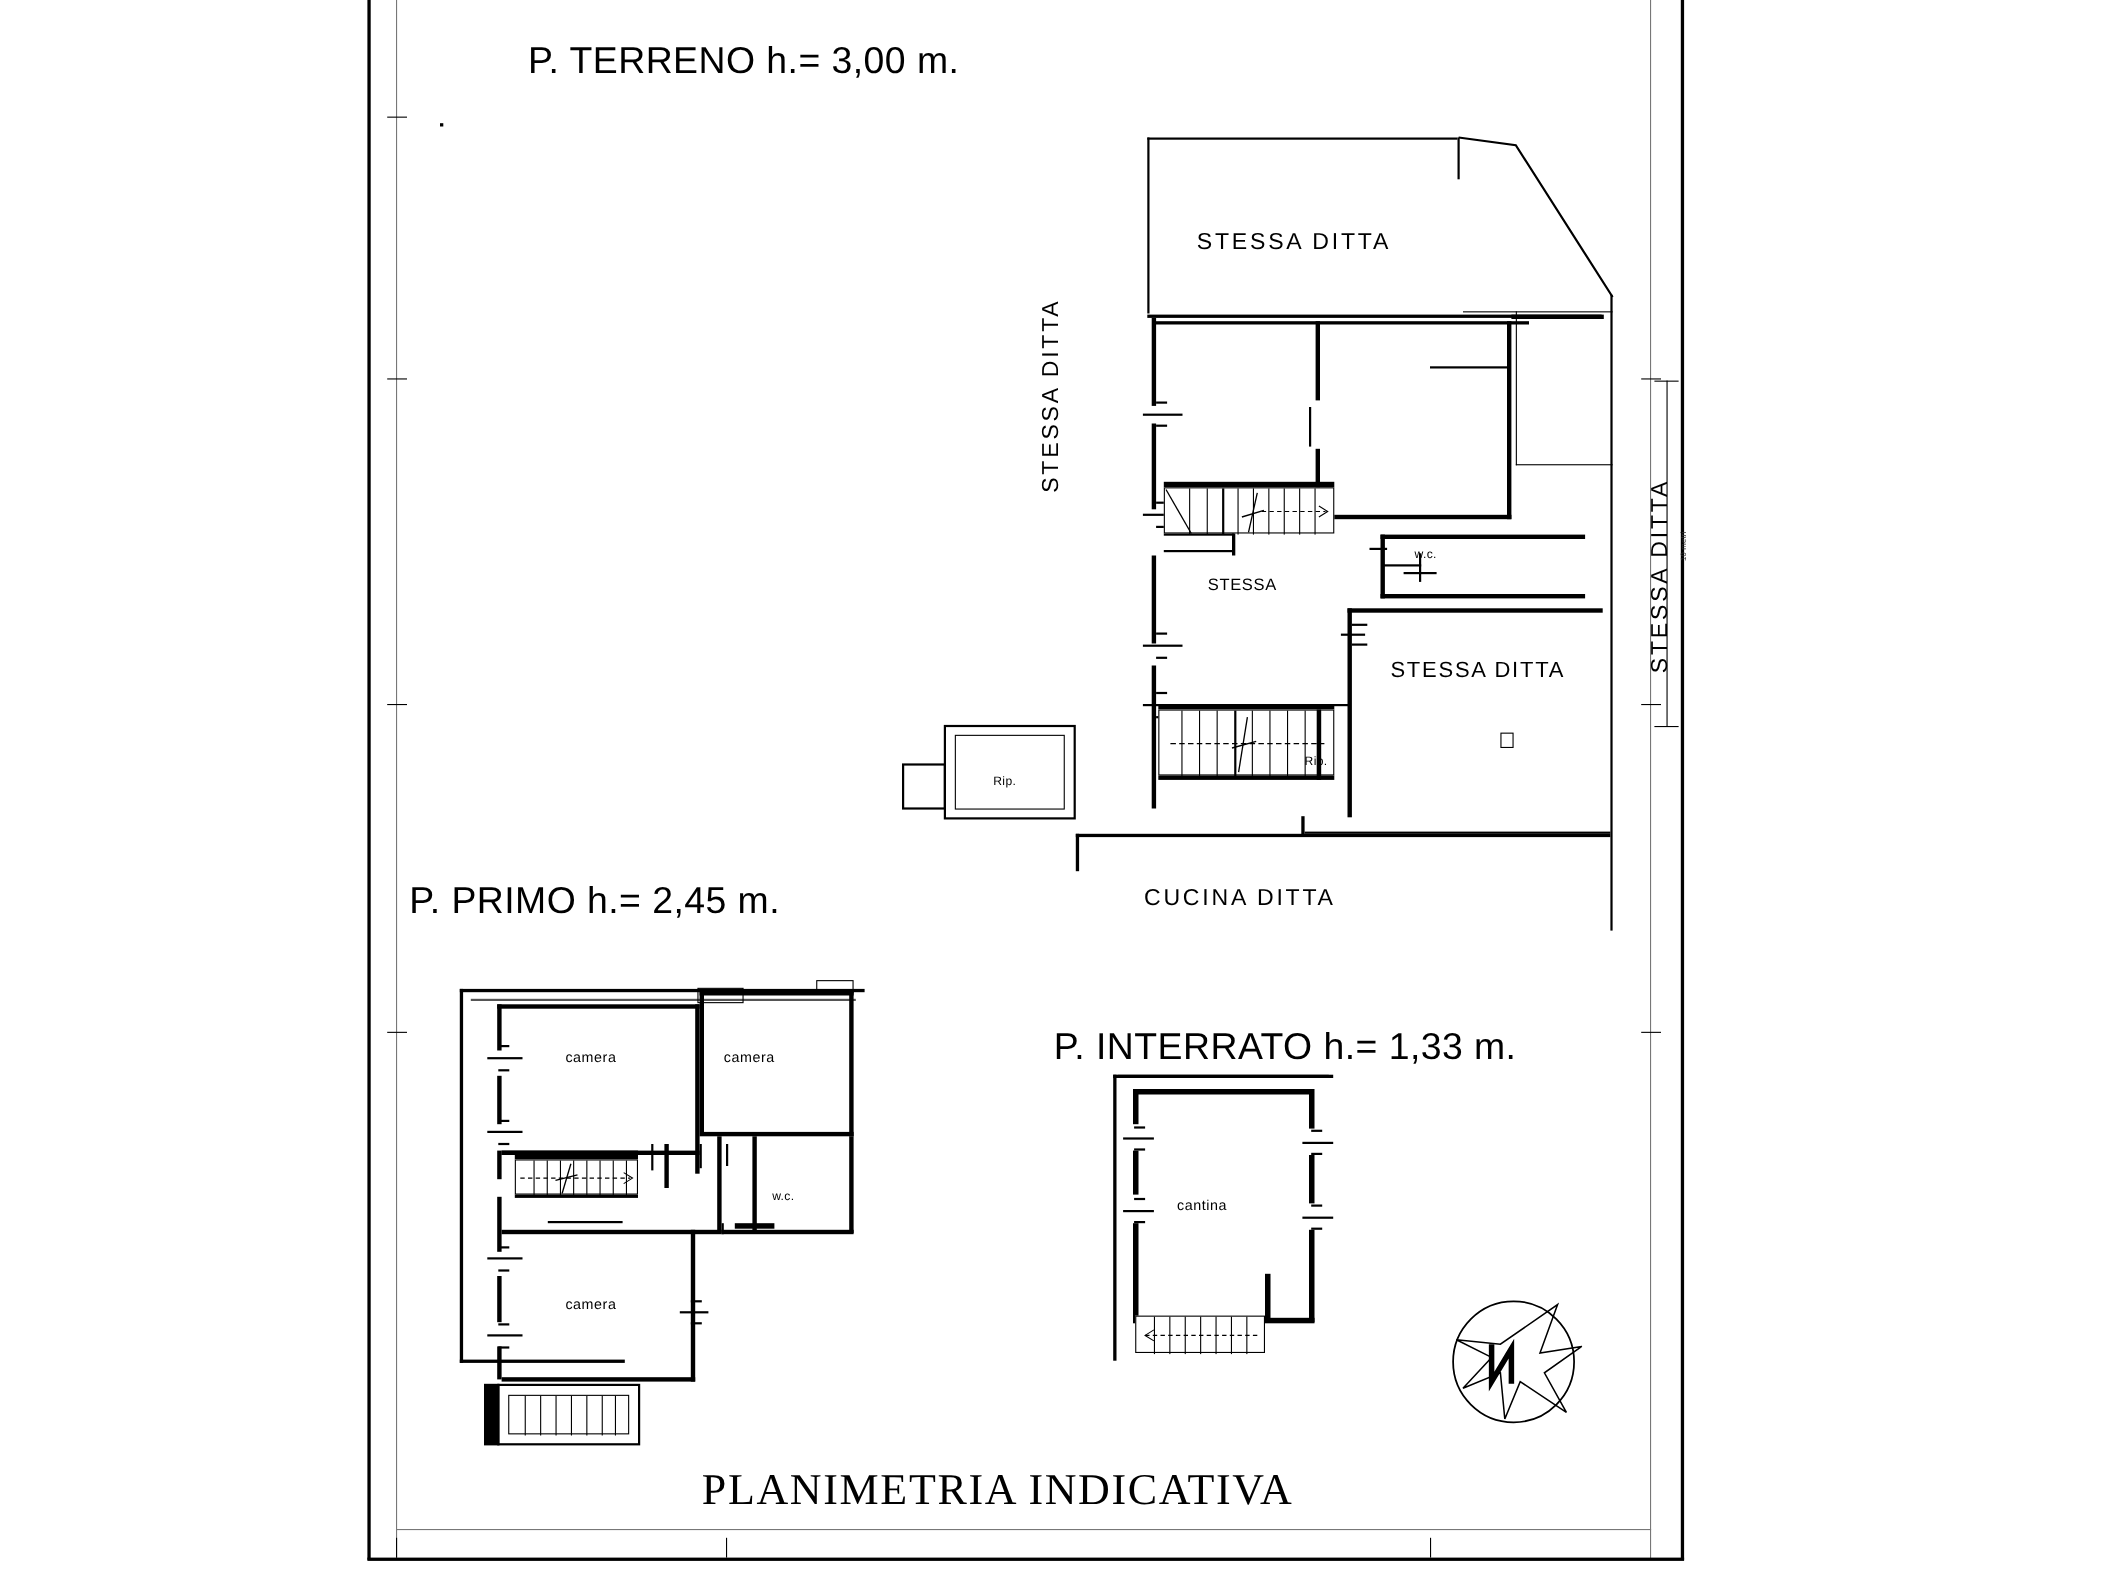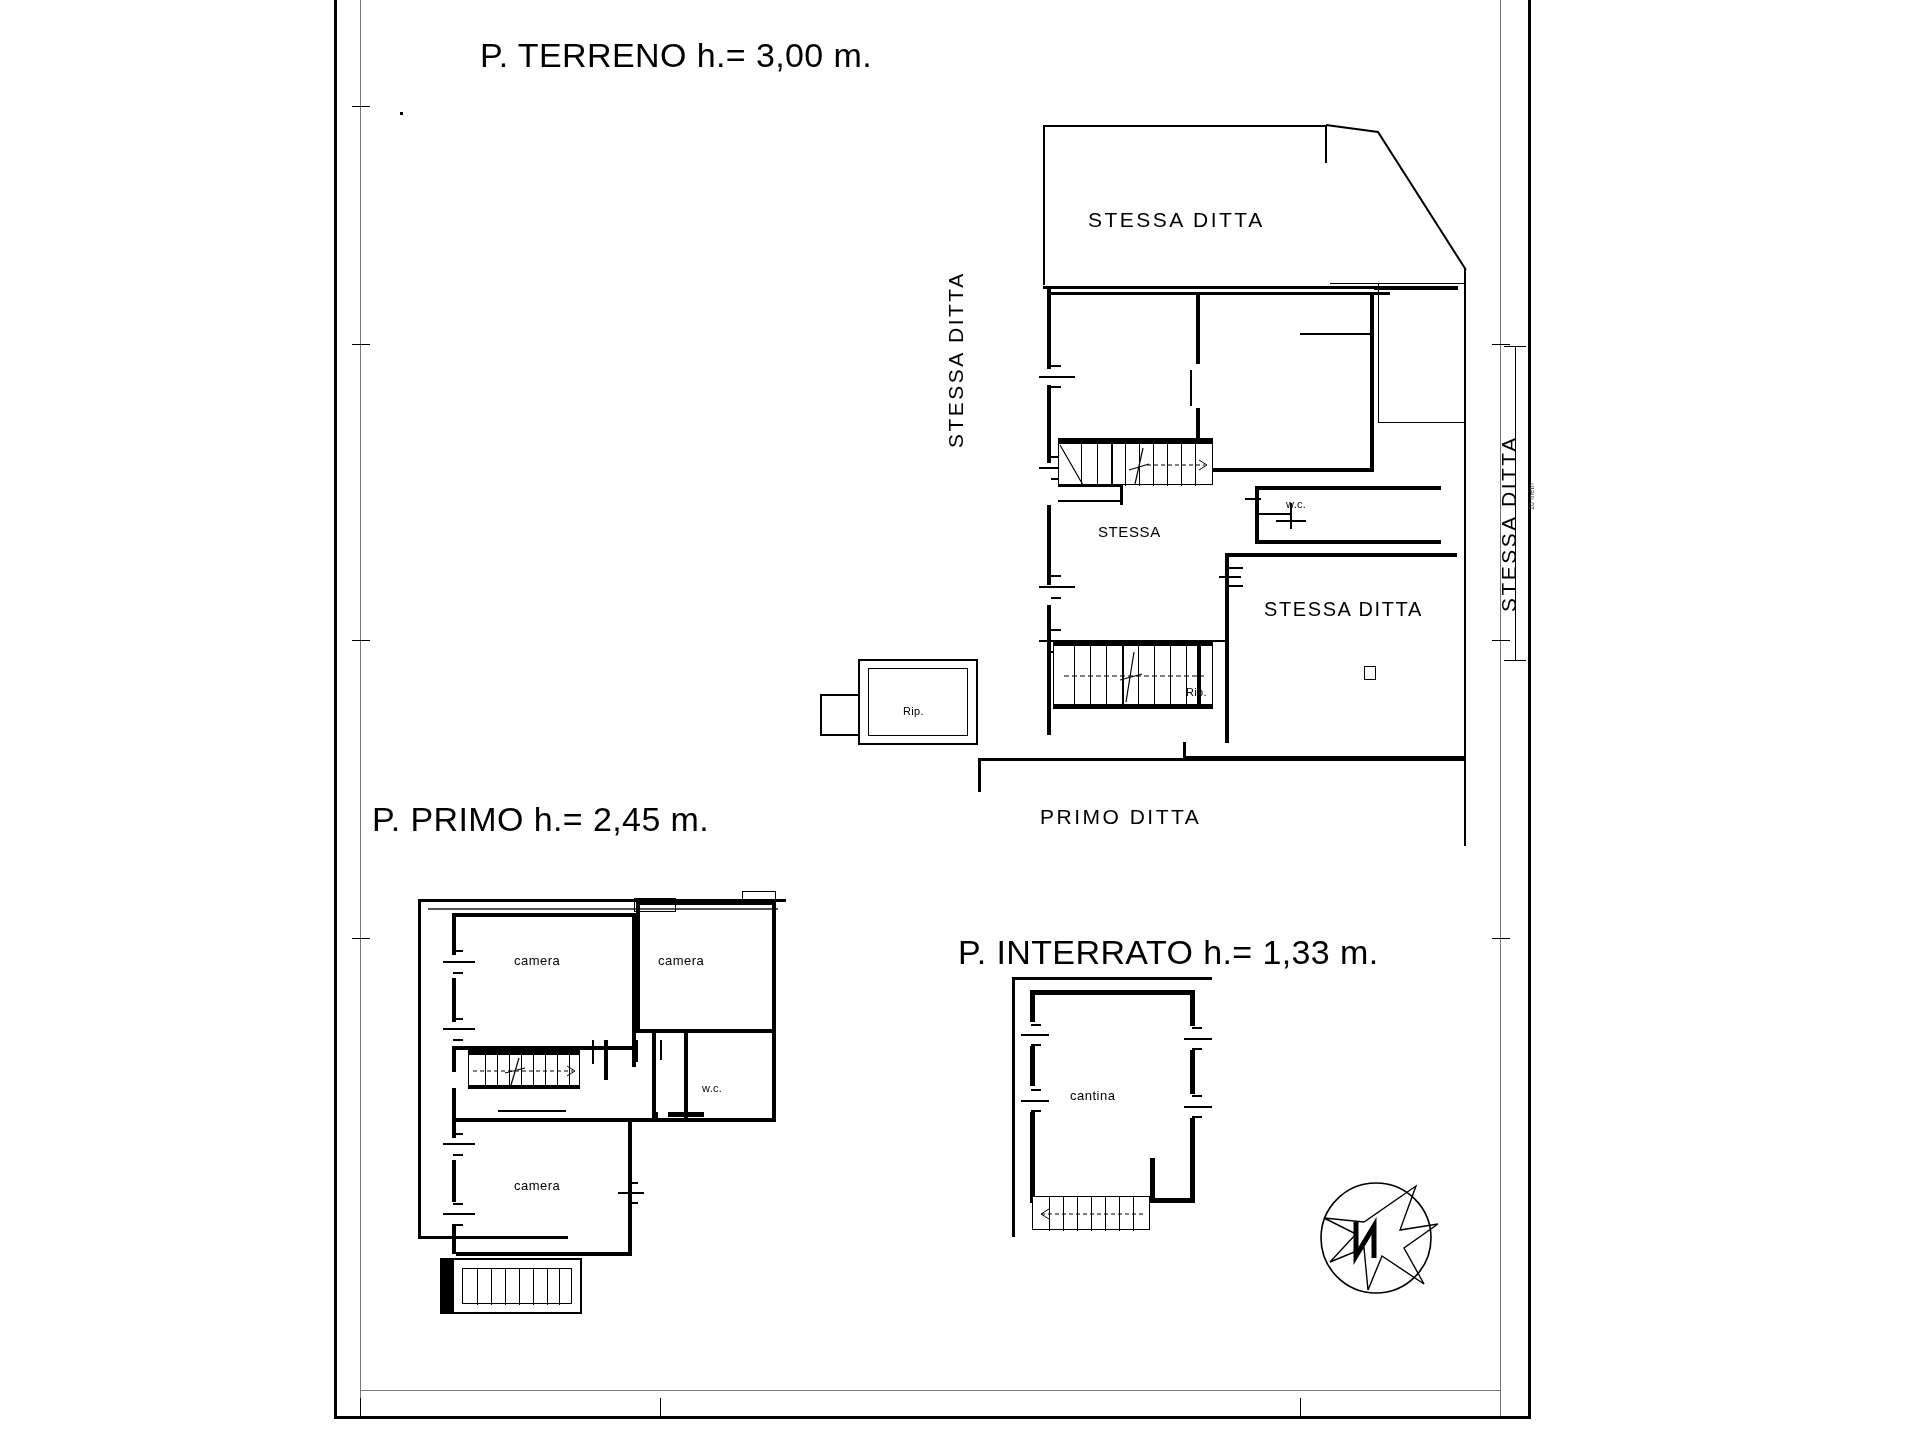--- a/index.html
+++ b/index.html
@@ -185,21 +185,21 @@
   <div class="box" style="left:858px;top:659px;width:120px;height:86px;"></div>
   <div class="box-thin" style="left:868px;top:668px;width:100px;height:68px;"></div>
   <div class="lbl room-xs" style="left:903px;top:705px;">Rip.</div>
   <div class="box" style="left:820px;top:694px;width:40px;height:42px;"></div>
 
   <div class="wall" style="left:978px;top:758px;width:486px;height:3px;"></div>
   <div class="wall" style="left:978px;top:758px;width:3px;height:34px;"></div>
   <div class="wall" style="left:1183px;top:742px;width:3px;height:18px;"></div>
   <div class="wall-thin" style="left:1186px;top:756px;width:278px;height:2px;"></div>
 
-  <div class="lbl ditta" style="left:1040px;top:805px;">PRIMO   DITTA</div>
+  <div class="lbl ditta" style="left:1040px;top:805px;">CUCINA   DITTA</div>
 
   <div class="lbl floor-title" style="left:372px;top:800px;">P. PRIMO h.= 2,45 m.</div>
 
   <div class="wall" style="left:418px;top:899px;width:368px;height:3px;"></div>
   <div class="wall" style="left:418px;top:899px;width:3px;height:340px;"></div>
   <div class="wall" style="left:418px;top:1236px;width:150px;height:3px;"></div>
 
   <div class="lt" style="left:428px;top:908px;width:350px;height:2px;"></div>
 
   <div class="wall" style="left:452px;top:913px;width:184px;height:4px;"></div>
@@ -332,14 +332,15 @@
       <polyline points="16,12 8,17 16,22" fill="none" stroke="#000" stroke-width="1"></polyline>
     </svg>
   </div>
 
   <svg class="compass" style="left:1312px;top:1178px;width:128px;height:120px;" viewBox="0 0 128 120">
     <circle cx="64" cy="60" r="55" fill="none" stroke="#000" stroke-width="1.6"></circle>
     <polygon points="104,8 88,52 126,46 92,70 112,106 70,78 56,112 52,70 18,84 44,56 12,40 52,44" fill="none" stroke="#000" stroke-width="1.4"></polygon>
     <path d="M44,44 L44,78 L62,48 L62,80" fill="none" stroke="#000" stroke-width="5"></path>
   </svg>
 
+  <div class="lbl sheet-title" style="left:638px;top:1330px;">PLANIMETRIA INDICATIVA</div>
 
 </div>
 
 </body></html>

